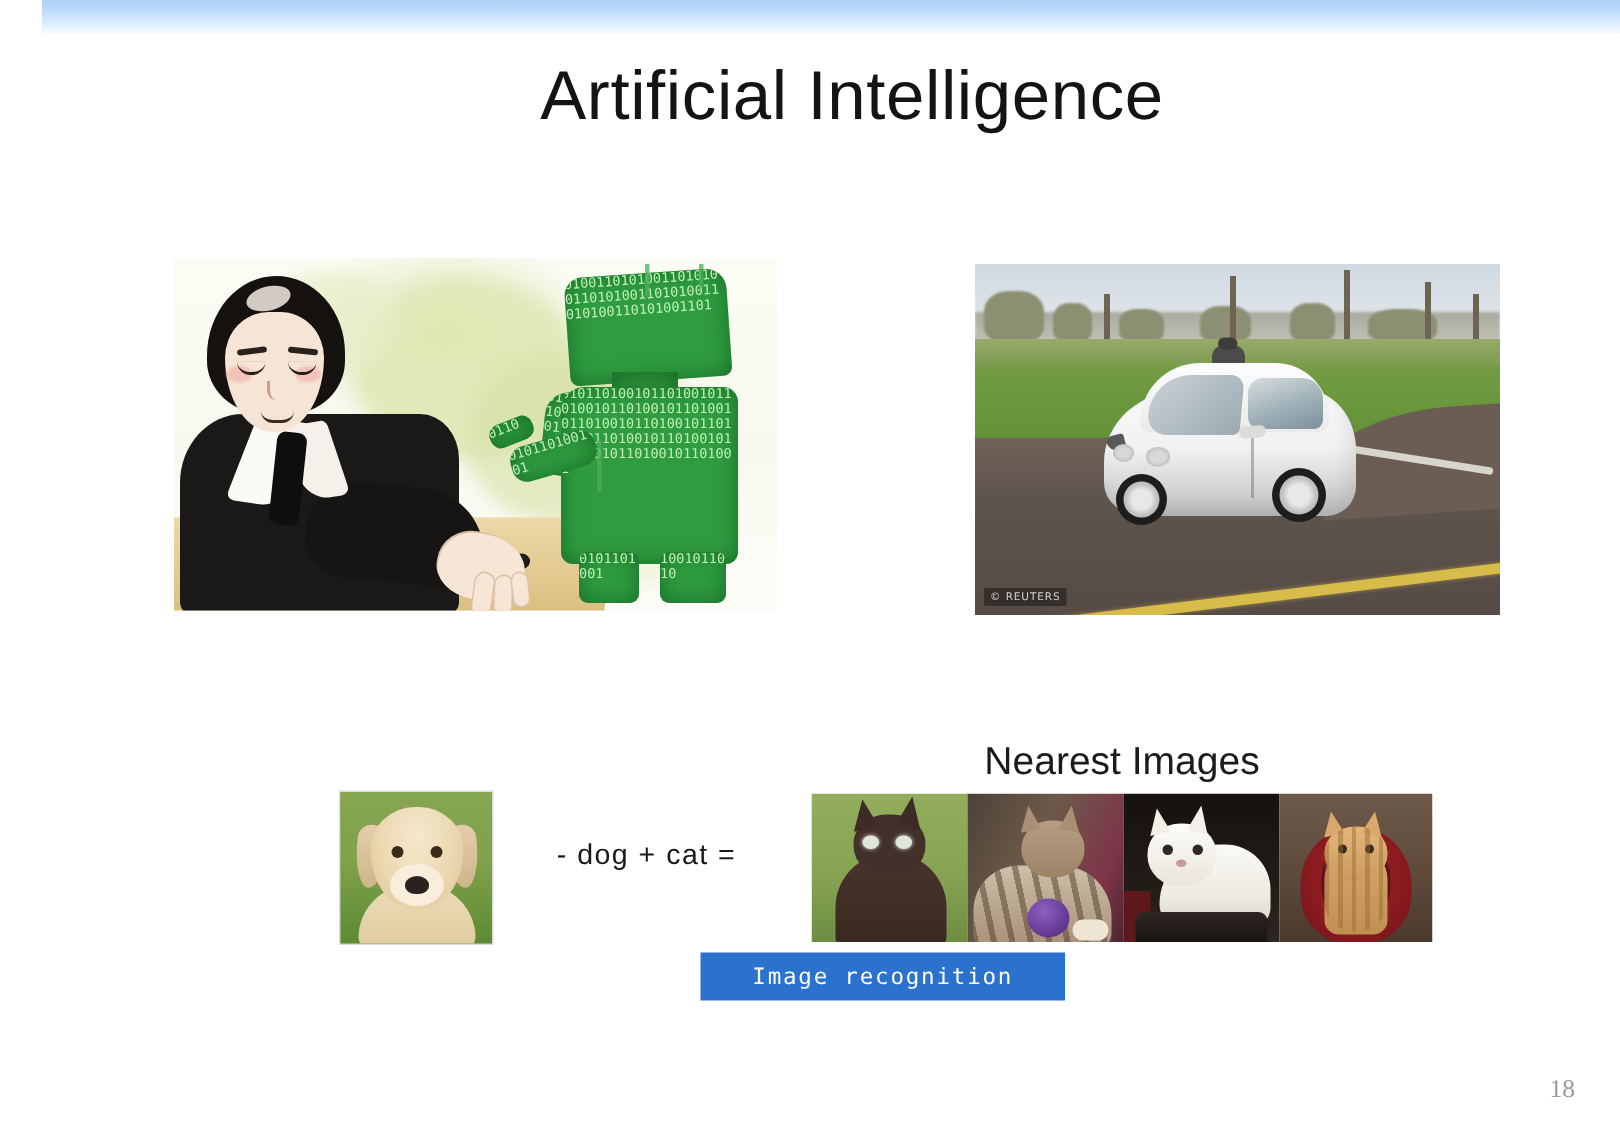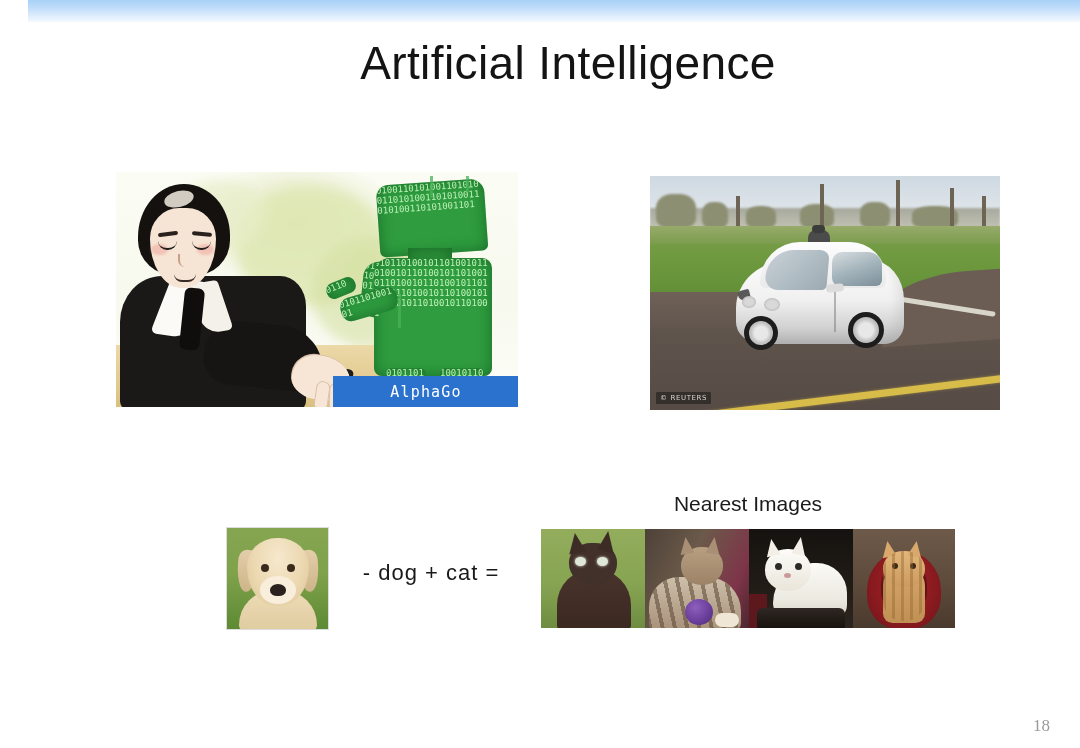--- a/index.html
+++ b/index.html
@@ -364,21 +364,21 @@
     width: 162px; height: 32px;
   }
 
   
   #nearest-heading {
     position: absolute;
     left: 600px; top: 492px;
     width: 240px;
     text-align: center;
     font-family: "Liberation Sans", sans-serif;
-    font-size: 21px;
+    font-size: 26px;
     color: #1b1b1b;
   }
   #dog-thumb {
     position: absolute;
     left: 199px; top: 528px;
     width: 101px; height: 101px;
     overflow: hidden;
     background: #6f9442;
     box-shadow: 0 0 0 1px #dcdcdc;
   }
@@ -416,21 +416,21 @@
     position: absolute; left: 33px; top: 48px; width: 36px; height: 28px;
     background: #f8eedb; border-radius: 50%;
   }
 
   #equation {
     position: absolute;
     left: 318px; top: 560px;
     width: 170px;
     text-align: center;
     font-family: "Liberation Sans", sans-serif;
-    font-size: 22px;
+    font-size: 19px;
     color: #191919;
     letter-spacing: 1px;
   }
 
   #cat-strip {
     position: absolute;
     left: 513px; top: 529px;
     width: 414px; height: 99px;
     display: flex;
     overflow: hidden;
@@ -602,21 +602,20 @@
       <div class="bin" id="r-torso">0101101001011010010110100101101001011010010110100101101001011010010110100101101001011010010110100101101001</div>
       <div class="bin" id="r-armu">010110100101</div>
       <div class="bin" id="r-hand">0110</div>
       <div class="bin" id="r-legl">0101101001</div>
       <div class="bin" id="r-legr">1001011010</div>
       <div class="drip" id="drip1"></div>
       <div class="drip" id="drip2"></div>
       <div class="drip" id="drip3"></div>
     </div>
 
-    <div class="caption-band" id="alphago-caption">AlphaGo</div>
   </div>
 
   <div class="figure" id="selfdriving-figure">
     <div id="sky"></div>
     <div id="treeline"></div>
     <div class="tree" id="t1"></div>
     <div class="tree" id="t2"></div>
     <div class="tree" id="t3"></div>
     <div class="tree" id="t4"></div>
     <div class="tree" id="t5"></div>
@@ -706,15 +705,16 @@
       <div id="c4-body"></div>
       <div id="c4-head"></div>
       <div class="ear-tri" id="c4-ear-l"></div>
       <div class="ear-tri" id="c4-ear-r"></div>
       <div class="c4-eye" id="c4-eye-l"></div>
       <div class="c4-eye" id="c4-eye-r"></div>
       <div id="c4-stripes"></div>
     </div>
   </div>
 
+  <div class="caption-band" id="imagerec-caption">Image recognition</div>
 
   <div class="slide-number">18</div>
 </div>
 
 </body></html>

